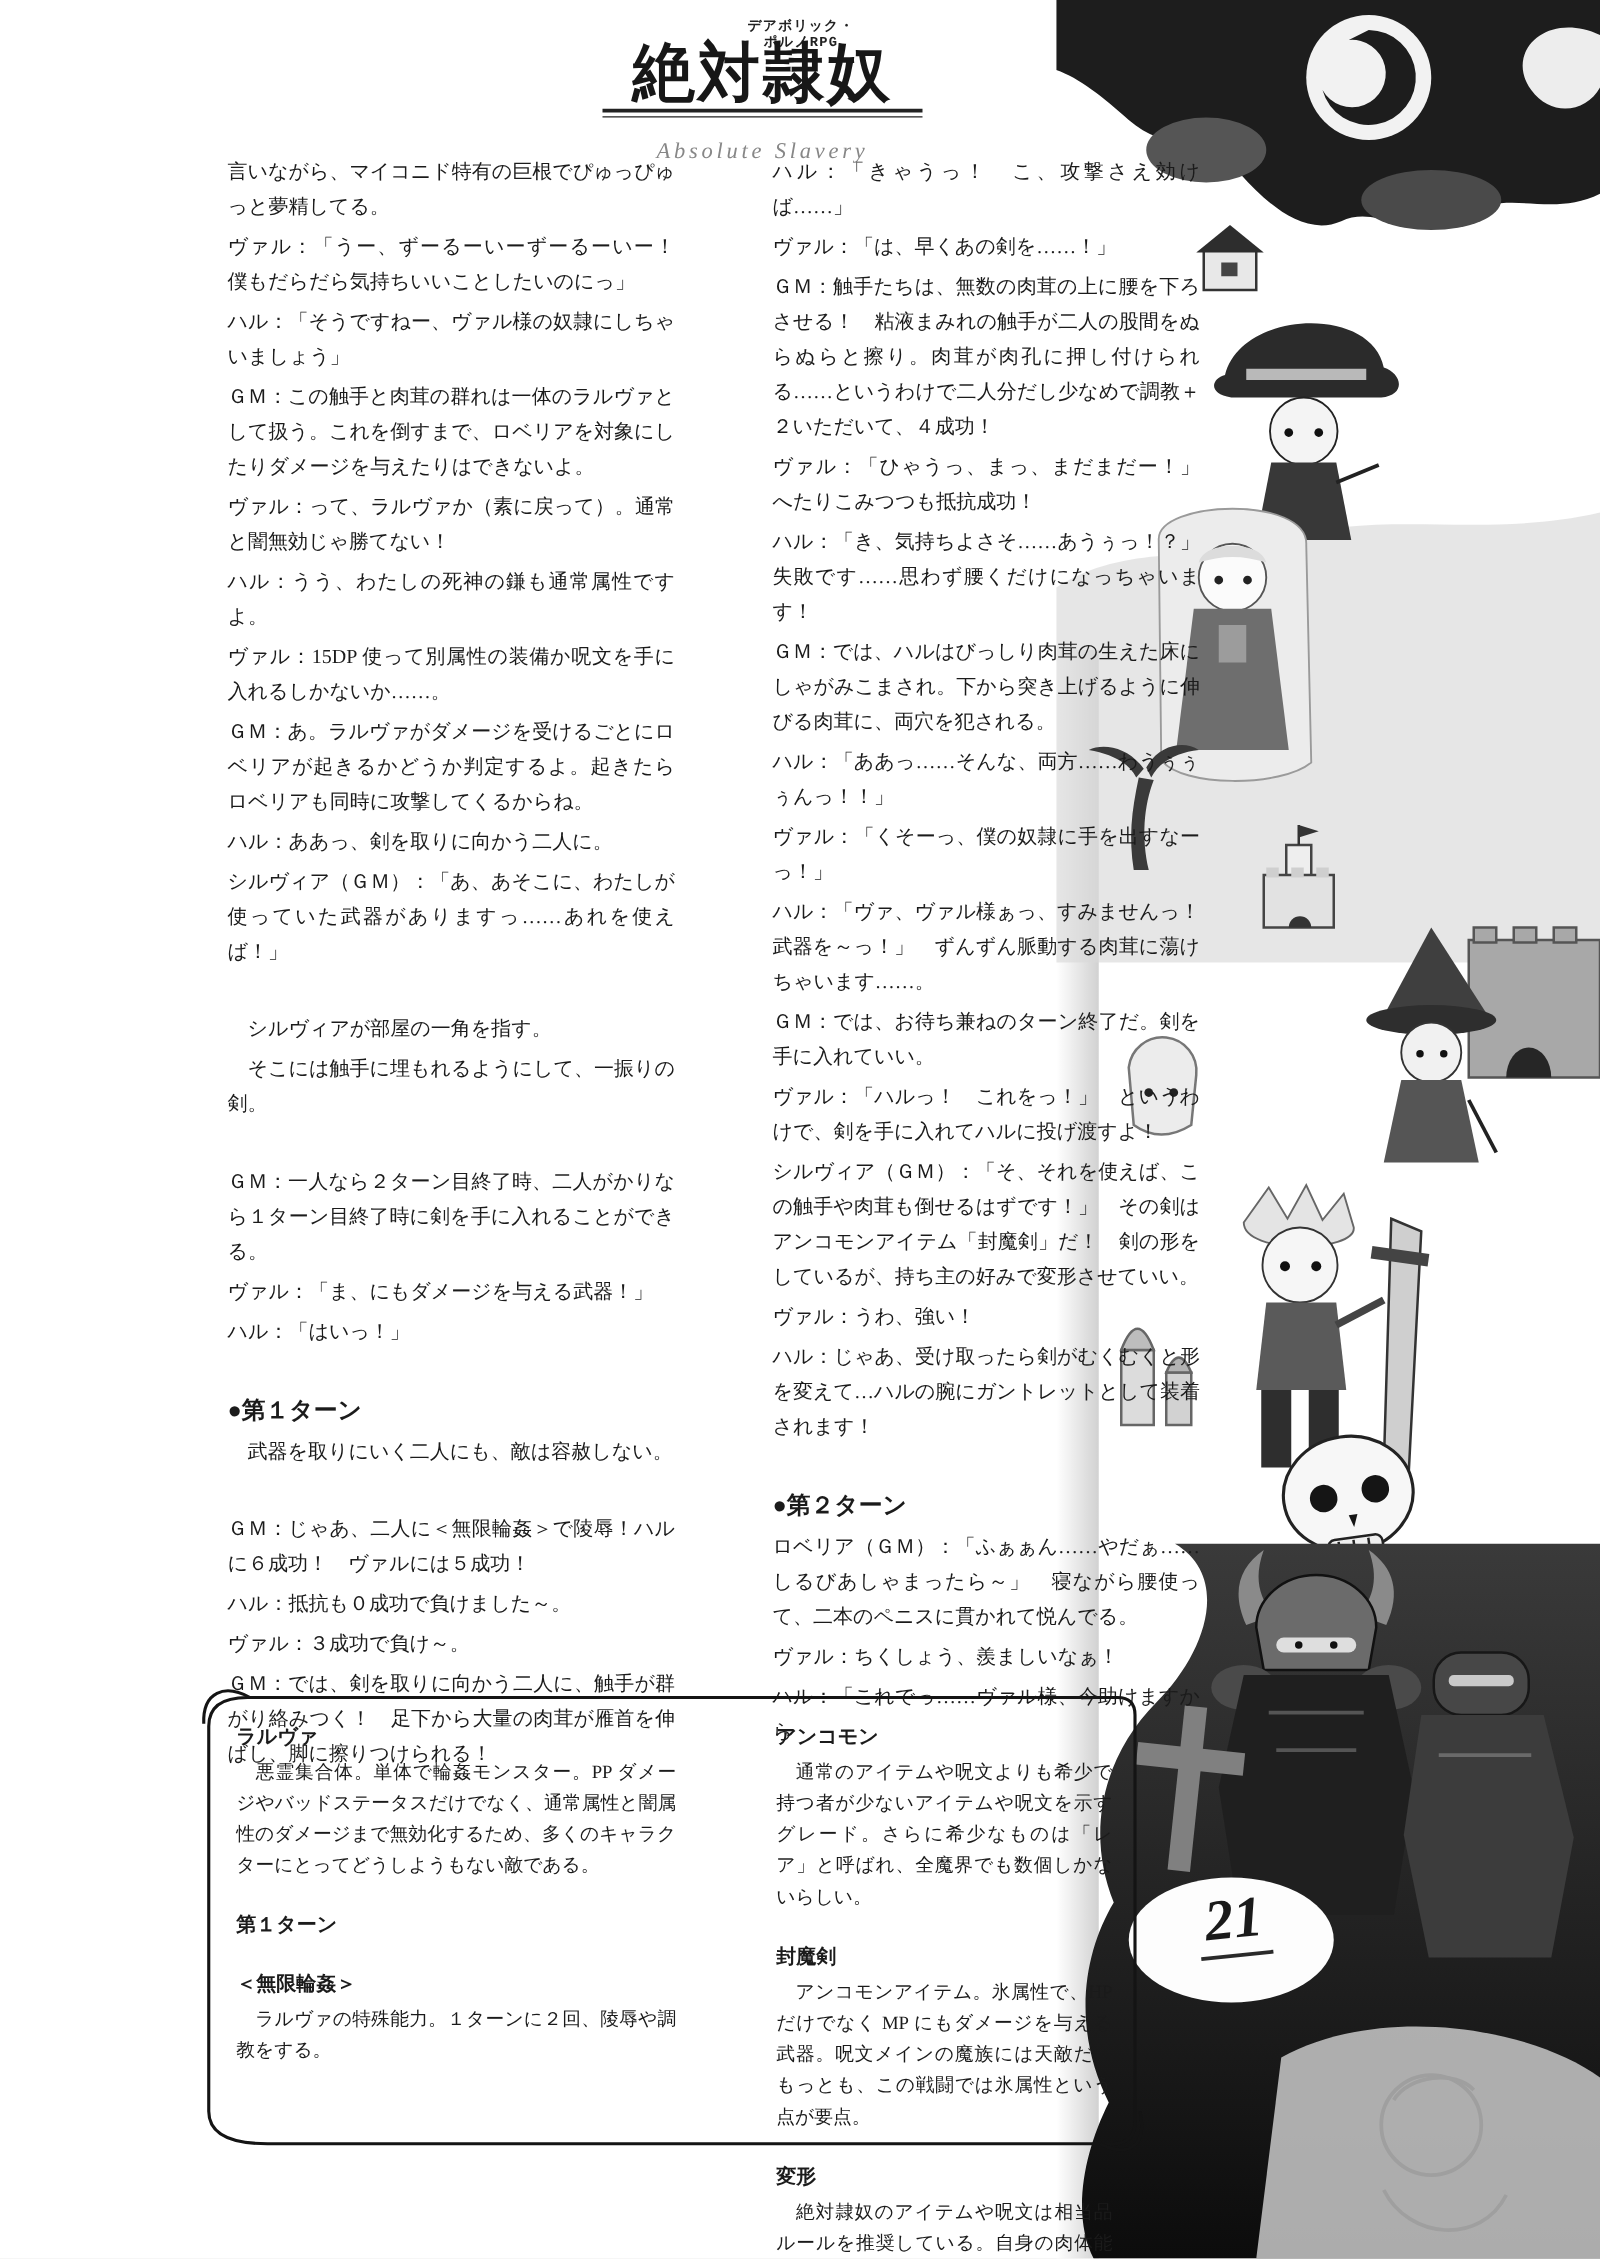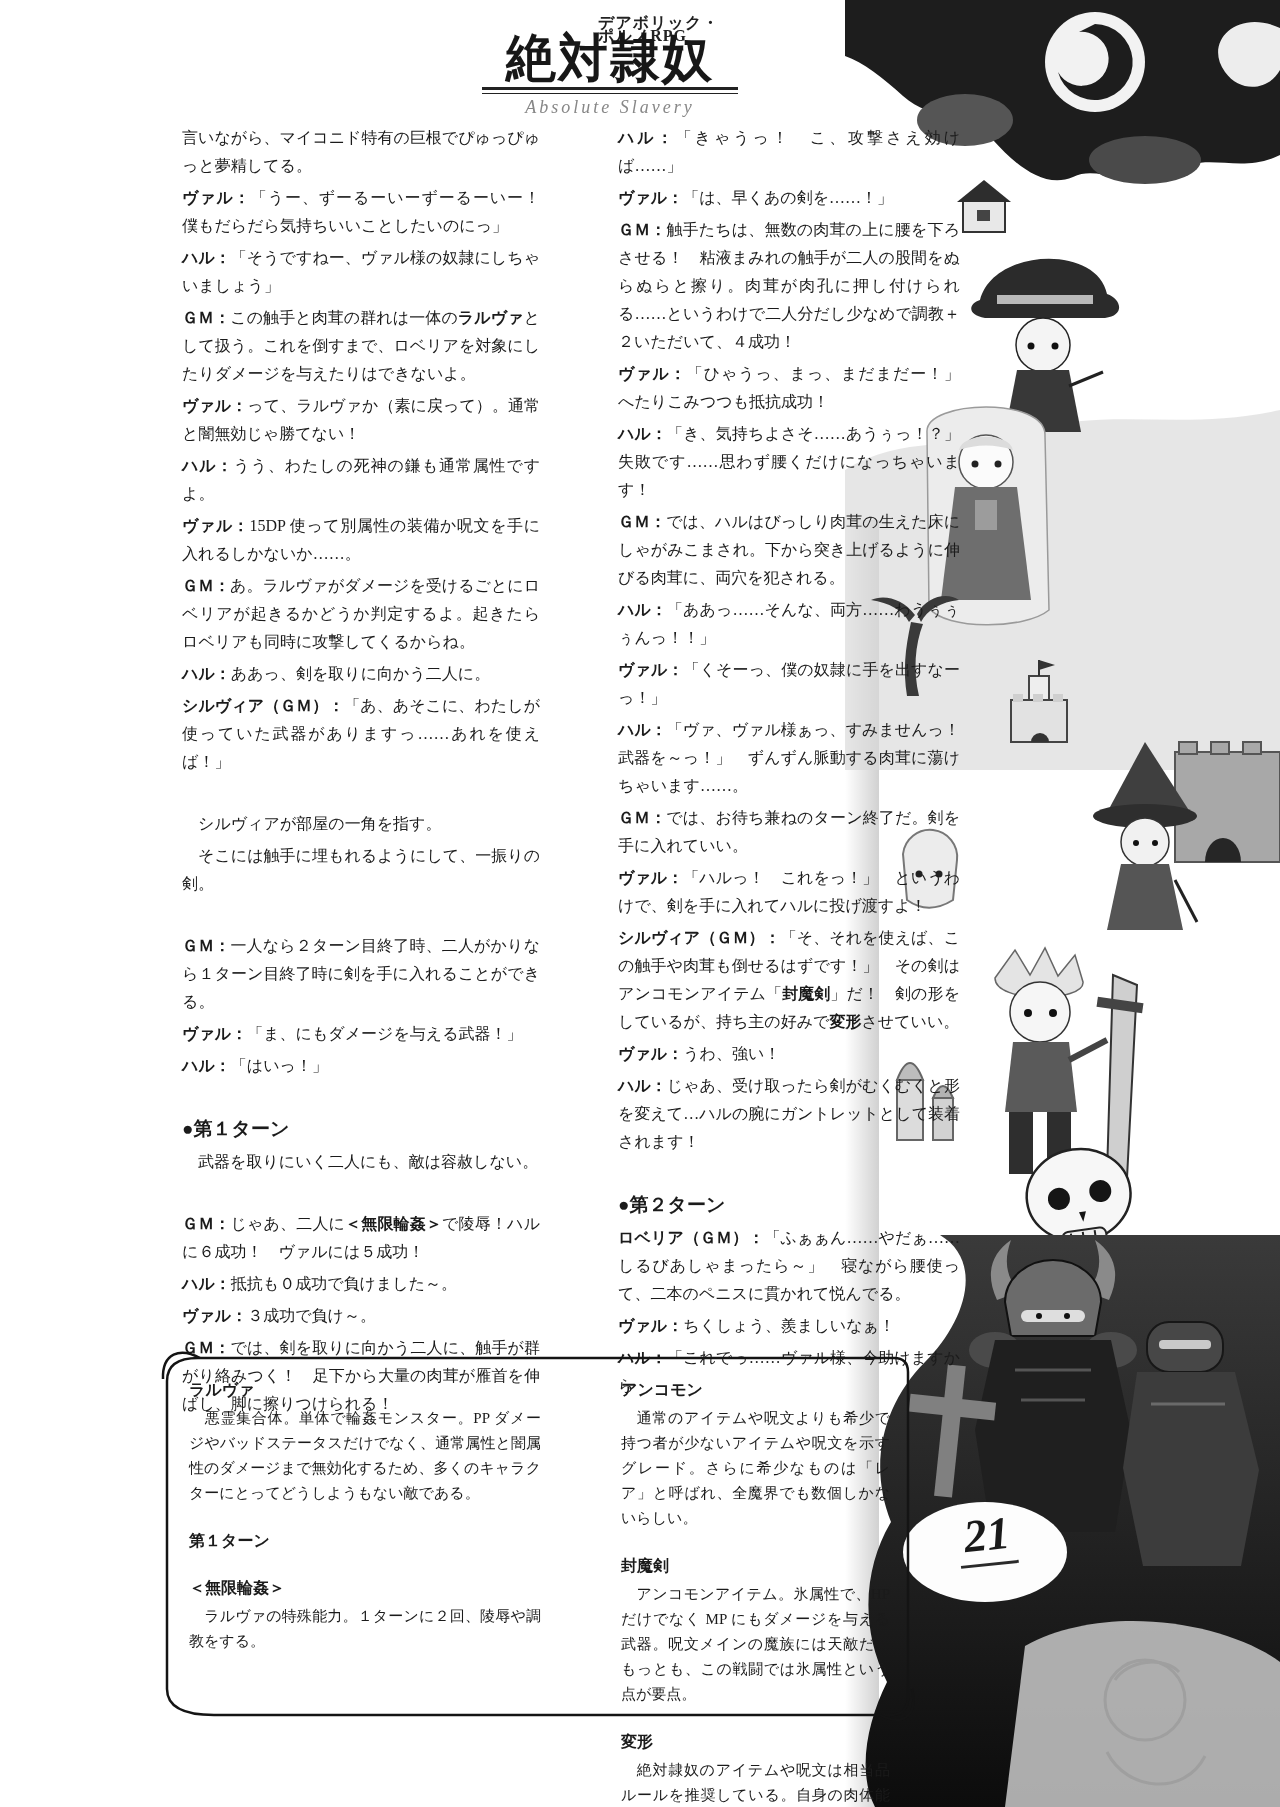--- a/index.html
+++ b/index.html
@@ -2,35 +2,35 @@
 <html><head>
 <meta charset="utf-8">
 <style>
   html,body{margin:0;padding:0;background:#e9e9e9;}
   .page{position:relative;width:1280px;height:1807px;background:#ffffff;overflow:hidden;
         font-family:"Liberation Serif","DejaVu Serif",serif;color:#1b1b1b;}
   
   .art{position:absolute;top:0;right:0;display:block;}
   
   .logo{position:absolute;left:480px;top:14px;width:260px;text-align:center;}
-  .kicker{position:absolute;top:2px;left:118px;text-align:left;
-          font-family:Liberation Serif, serif;
-          font-weight:bold;font-size:16px;line-height:13px;letter-spacing:1px;color:#222;}
+  .kicker{position:absolute;top:2px;left:118px;text-align:center;
+          font-family:Liberation Mono, monospace;
+          font-weight:bold;font-size:11px;line-height:13px;letter-spacing:1px;color:#222;}
   .kicker span{display:block;}
   .logo-title{margin-top:16px;font-weight:bold;font-size:50px;line-height:56px;
               letter-spacing:2px;color:#171717;transform:scaleY(1.04);}
   .logo-rule{margin:1px 2px 0 2px;border-top:3px solid #222;border-bottom:1px solid #222;height:3px;}
-  .logo-sub{margin-top:3px;font-style:italic;font-size:18px;letter-spacing:3px;color:#878787;}
+  .logo-sub{margin-top:16px;font-style:italic;font-size:18px;letter-spacing:3px;color:#878787;}
   
   .col{position:absolute;top:120px;font-size:16px;line-height:28px;text-align:justify;}
   .col-left{left:178px;width:366px;}
   .col-right{left:614px;width:350px;}
   .col p,.gcol p{margin:4px;padding:0;}
   .blank{height:26px;}
-  .b{font-family:"Liberation Sans","DejaVu Sans",sans-serif;font-weight:bold;}
+  .b{font-family:"Liberation Sans","DejaVu Sans",sans-serif;font-weight:normal;}
   .sec-head{font-family:Liberation Serif, serif;font-weight:bold;
             font-size:19px;line-height:30px;}
   
   .gloss-border{position:absolute;left:150px;top:1345px;}
   .gcol{position:absolute;font-size:15px;line-height:25px;text-align:justify;}
   .gcol-left{left:185px;top:1374px;width:360px;}
   .gcol-right{left:617px;top:1374px;width:277px;}
   .term-head{font-family:"Liberation Sans","DejaVu Sans",sans-serif;font-weight:bold;
              font-size:16px;line-height:24px;}
   .gcol .blank{height:15px;}

